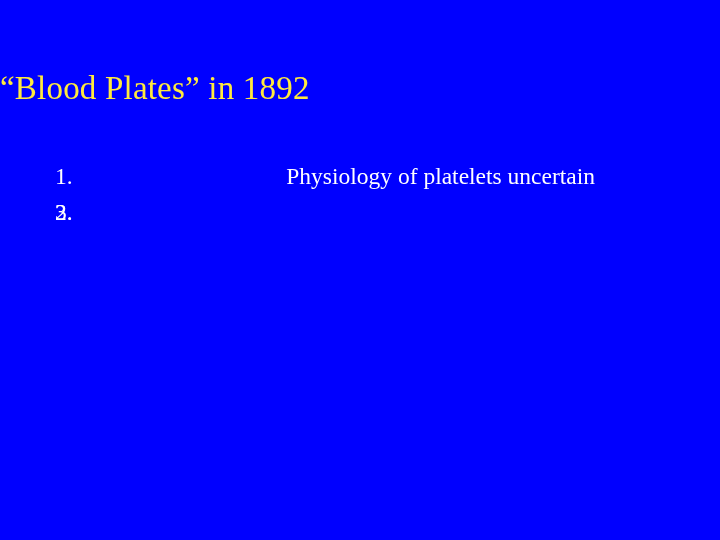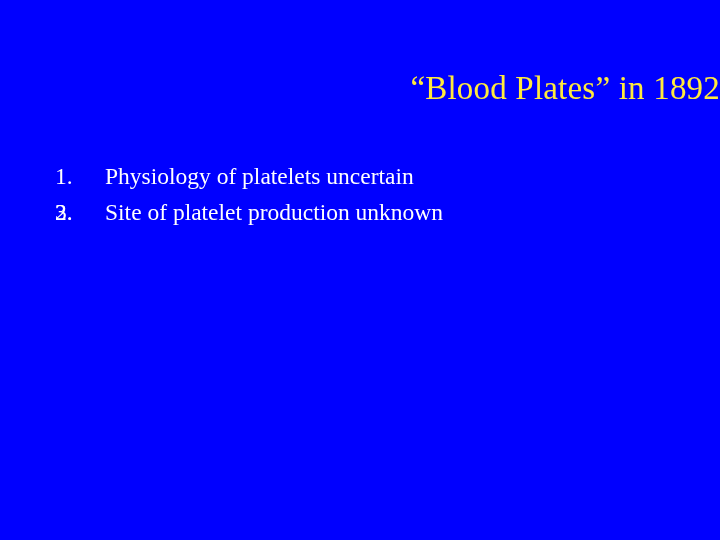--- a/index.html
+++ b/index.html
@@ -18,21 +18,21 @@
     width: 720px;
     height: 540px;
     background: #0000ff;
     box-sizing: border-box;
   }
   .slide-title {
     position: absolute;
     left: 0;
     top: 68px;
     width: 720px;
-    text-align: right;
+    text-align: left;
     color: #ffea3d;
     font-size: 33px;
     line-height: 40px;
     letter-spacing: 0.2px;
     white-space: nowrap;
     font-family: "Liberation Serif", "DejaVu Serif", serif;
   }
   .body-list {
     position: absolute;
     left: 55px;
@@ -58,20 +58,21 @@
     top: 0;
     width: 34px;
     text-align: left;
     font-size: 23.5px;
     line-height: 32px;
     color: #ffffff;
   }
   .list-text {
     display: block;
     max-width: 490px;
+    text-align: right;
   }
 </style>
 </head>
 <body>
 
 <div class="slide">
 
   <div class="slide-title">“Blood Plates” in 1892</div>
 
   <ol class="body-list">
@@ -80,18 +81,17 @@
       <span class="list-marker">1.</span>
       <span class="list-text">Physiology of platelets uncertain</span>
     </li>
 
     <li class="list-item">
       <span class="list-marker">2.</span>
     </li>
 
     <li class="list-item">
       <span class="list-marker">3.</span>
-      <span class="list-text">Site of platelet production unknown</span>
     </li>
 
   </ol>
 
 </div>
 
 </body></html>

